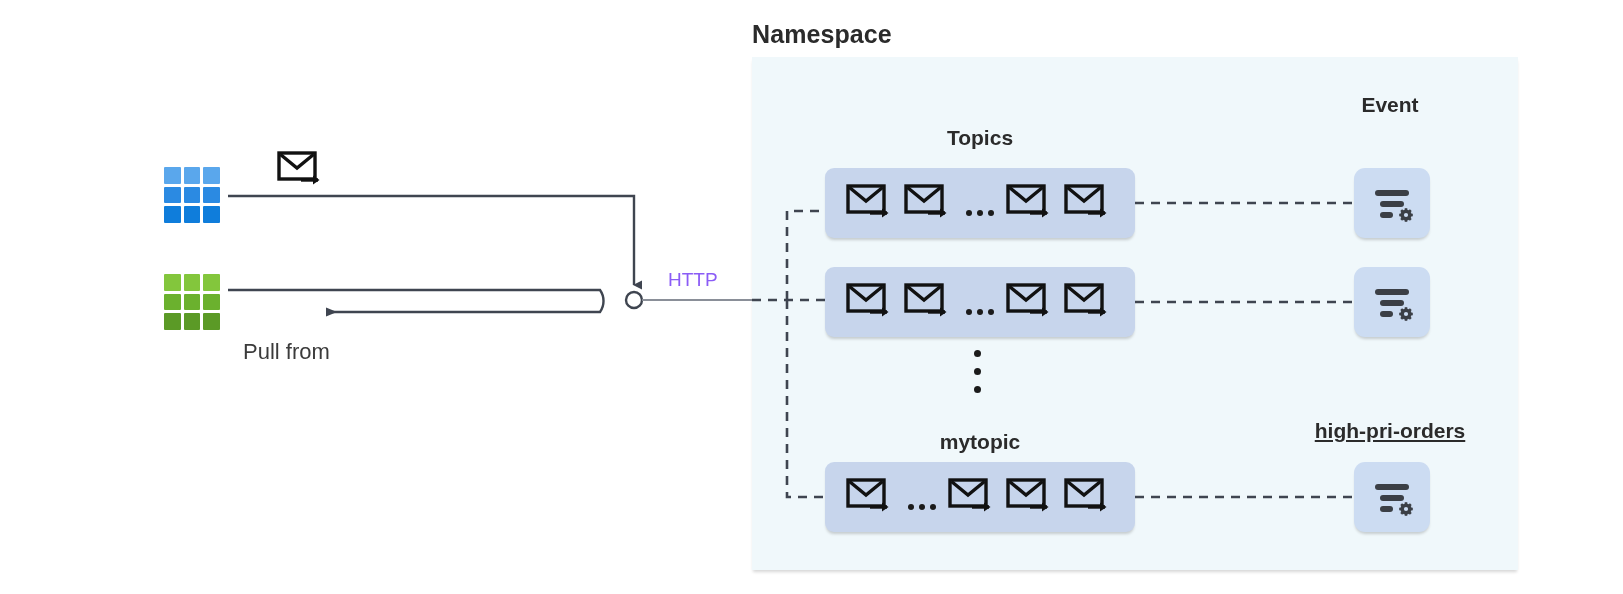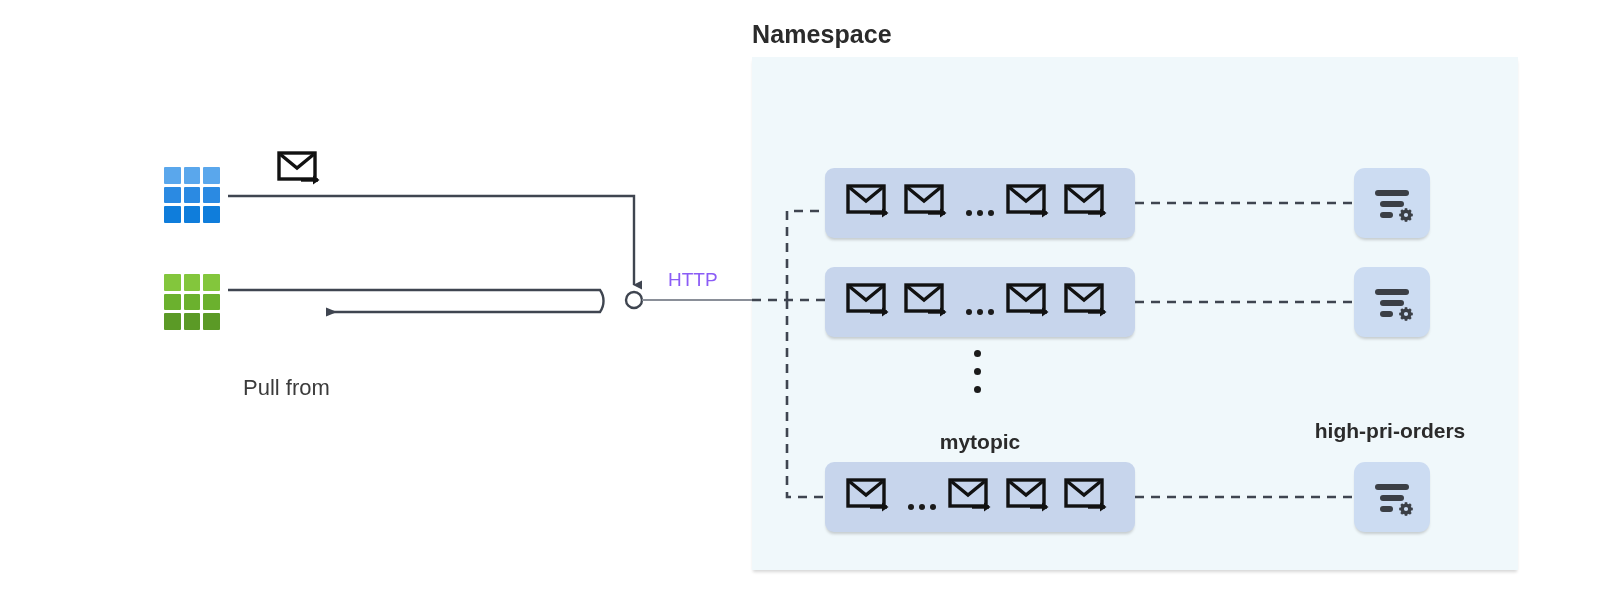--- a/index.html
+++ b/index.html
@@ -69,21 +69,21 @@
   #sub-1{left:1354px;top:267px;}
   #sub-2{left:1354px;top:462px;}
   .sub-icon{width:46px;height:40px;display:block;}
 
   
   .name-label{
     position:absolute;font-size:21px;font-weight:bold;color:#2b2b2b;
     text-align:center;
   }
   #mytopic-label{left:880px;top:430px;width:200px;}
-  #hpo-label{left:1270px;top:419px;width:240px;}
+  #hpo-label{left:1270px;top:419px;width:240px;text-decoration:underline;}
 
   
   .vdots{position:absolute;left:974px;top:350px;display:flex;flex-direction:column;gap:11px;}
   .vdots i{width:7px;height:7px;border-radius:50%;background:#1b1b1b;display:block;}
 
   
   .side-label{
     position:absolute;font-size:24px;color:#3b3b3b;text-align:right;
   }
   #publisher-label{left:8px;top:182px;width:140px;}
@@ -93,21 +93,21 @@
   .grid3{
     position:absolute;width:56px;height:56px;
     display:grid;grid-template-columns:repeat(3,1fr);grid-template-rows:repeat(3,1fr);
     gap:3px;
   }
   #publisher-grid{left:164px;top:167px;}
   #consumer-grid{left:164px;top:274px;}
   .grid3 span{display:block;border-radius:1px;}
 
   
-  .pull-line{position:absolute;font-size:22px;color:#3b3b3b;margin-top:36px;}
+  .pull-line{position:absolute;font-size:22px;color:#3b3b3b;}
   #pull-from{left:243px;top:339px;}
   #pull-target{left:243px;top:371px;font-weight:bold;color:#1f1f1f;}
 
   .http-label{
     position:absolute;left:668px;top:269px;
     font-size:19px;color:#8b5cf6;
   }
 
   
   #publisher-envelope{position:absolute;left:277px;top:150px;width:50px;height:40px;}
@@ -115,21 +115,23 @@
   svg{overflow:visible;}
 </style>
 </head>
 <body>
 
 <div id="stage">
 
   <div class="ns-title">Namespace</div>
   <div class="ns-panel"></div>
 
+  <div class="col-head" id="topics-head">Topics</div>
   <div class="col-head" id="subs-head">
+    <div>Event</div>
   </div>
 
   <svg width="1623" height="594" style="position:absolute;left:0;top:0;">
     <defs>
       <marker id="arrowDown" markerWidth="11" markerHeight="11" refX="5.5" refY="9" orient="auto" markerUnits="userSpaceOnUse">
         <path d="M1,1 L10,1 L5.5,10 Z" fill="#3f4550"></path>
       </marker>
       <marker id="arrowLeft" markerWidth="13" markerHeight="11" refX="11" refY="5.5" orient="auto" markerUnits="userSpaceOnUse">
         <path d="M12,1 L12,10 L1,5.5 Z" fill="#3f4550"></path>
       </marker>

